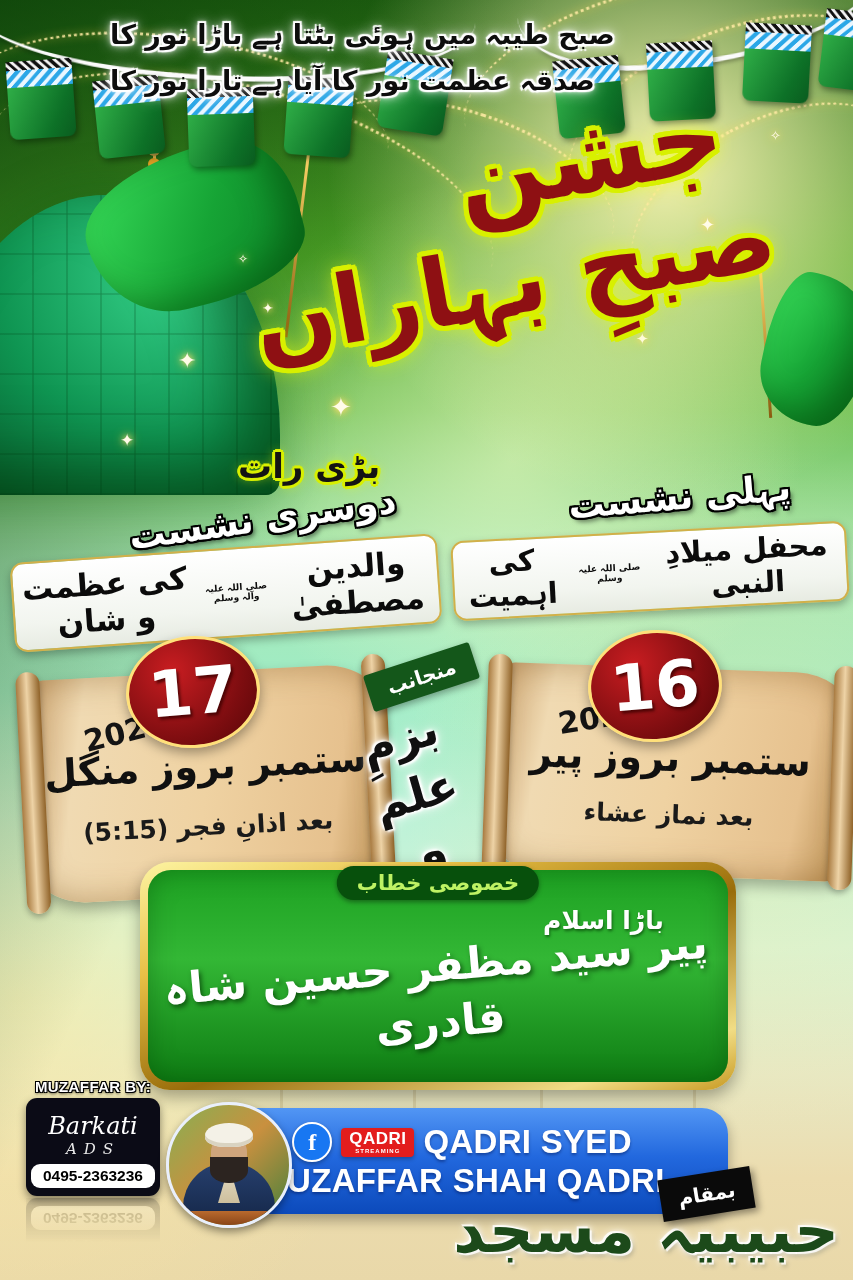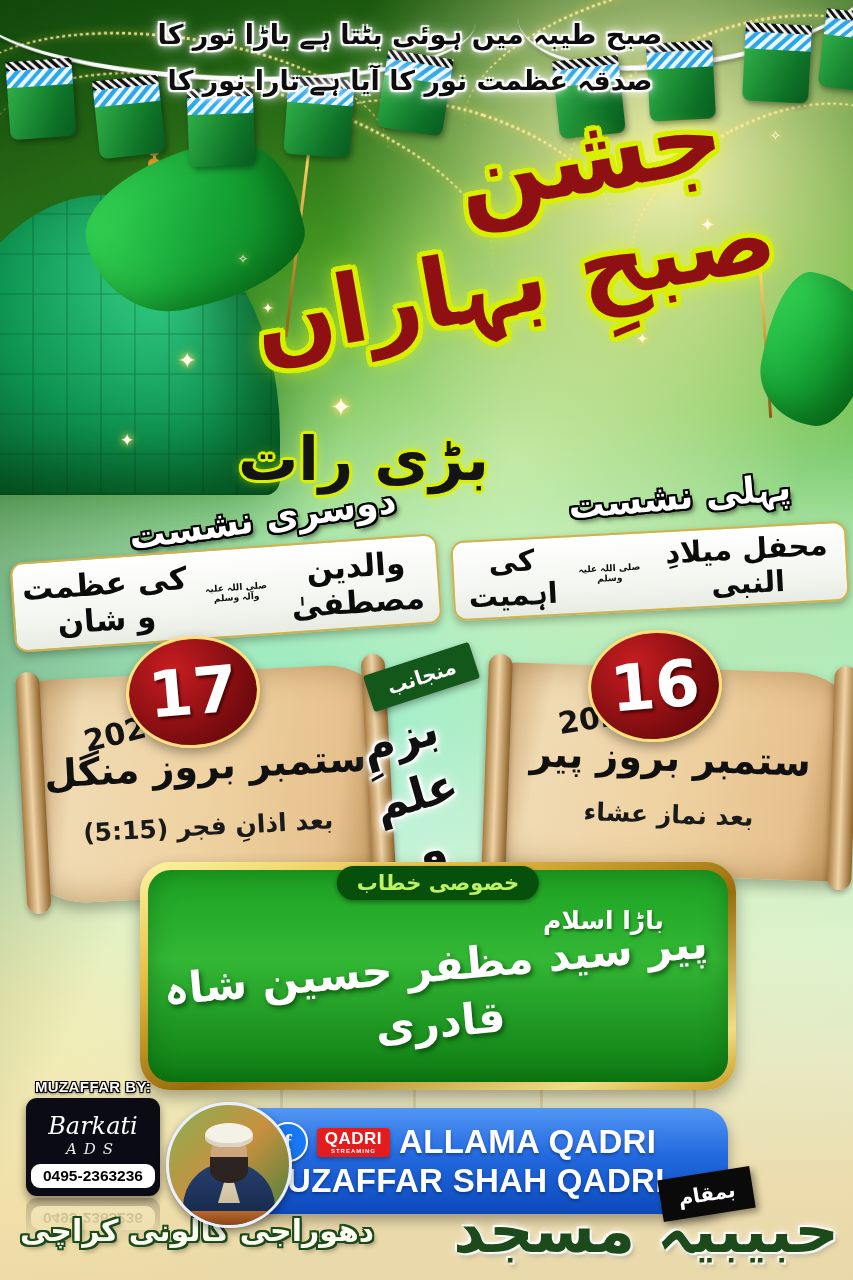--- a/index.html
+++ b/index.html
@@ -52,35 +52,35 @@
     filter:drop-shadow(2px 3px 3px rgba(0,20,0,.45));
     background:
       repeating-linear-gradient(45deg,#101010 0 3px,#f2f2f2 3px 6px) 0 0/100% 9px no-repeat,
       repeating-linear-gradient(-45deg,#2ba7e7 0 4px,#eaf7ff 4px 8px) 0 9px/100% 17px no-repeat,
       linear-gradient(115deg,#2fae47,#0d7127 70%,#0a5c1f) 0 26px/100% calc(100% - 26px) no-repeat;}
   .lightline{position:absolute;z-index:1;border-top:3px dotted #ffeaa2;border-radius:50%;
     filter:drop-shadow(0 0 4px #ffd84e);opacity:.9;}
   .spark{position:absolute;z-index:2;color:#fffbe8;text-shadow:0 0 6px #ffe27a,0 0 12px #ffd23e;}
 
   
-  .couplet{left:110px;top:12px;width:600px;text-align:center;z-index:3;
+  .couplet{left:110px;top:12px;width:600px;text-align:left;z-index:3;
     font-size:27px;font-weight:bold;color:#0d0d0d;line-height:1.7;
     text-shadow:0 0 5px #fff,0 0 9px #fff,0 0 16px #fff,2px 2px 1px #fff,-2px -2px 1px #fff,2px -2px 1px #fff,-2px 2px 1px #fff;}
 
   
   .title{left:205px;top:118px;width:600px;z-index:3;transform:rotate(-10deg);
     color:#8e1013;font-weight:bold;text-align:center;
     text-shadow:
      -5px 0 0 #d8f000,5px 0 0 #d8f000,0 -5px 0 #d8f000,0 5px 0 #d8f000,
      -4px -4px 0 #d8f000,4px -4px 0 #d8f000,-4px 4px 0 #d8f000,4px 4px 0 #d8f000,
      -2px -5px 0 #d8f000,2px 5px 0 #d8f000,5px -2px 0 #d8f000,-5px 2px 0 #d8f000,
      0 0 22px rgba(235,255,0,.85);}
   .title .w1{display:block;font-size:102px;text-align:right;padding-right:70px;line-height:1.05;}
   .title .w2{display:block;font-size:95px;line-height:1.15;margin-top:2px;}
-  .subtitle{left:238px;top:424px;z-index:3;font-size:60px;font-weight:bold;color:#141414;
+  .subtitle{left:238px;top:446px;z-index:3;font-size:34px;font-weight:bold;color:#141414;
     text-shadow:
      -3px 0 0 #d8f000,3px 0 0 #d8f000,0 -3px 0 #d8f000,0 3px 0 #d8f000,
      -2px -2px 0 #d8f000,2px -2px 0 #d8f000,-2px 2px 0 #d8f000,2px 2px 0 #d8f000,
      0 0 12px rgba(235,255,0,.8);}
 
   
   .sess-header{z-index:3;font-size:36px;font-weight:bold;color:#fff;
     text-shadow:-2px -2px 0 #000,0 -2px 0 #000,2px -2px 0 #000,-2px 0 0 #000,2px 0 0 #000,
       -2px 2px 0 #000,0 2px 0 #000,2px 2px 0 #000,3px 4px 5px rgba(0,0,0,.55);}
   .sess-h1{left:568px;top:476px;transform:rotate(-5deg);}
@@ -312,33 +312,32 @@
     </div>
   </div>
 
   <div class="abs fb-banner">
     <div class="fb-row">
       <div class="fb-icon">f</div>
       <div class="live-badge">
         <div class="l1">QADRI</div>
         <div class="l2">STREAMING</div>
       </div>
-      <div class="fb-name">ALLAMA QADRI</div>
+      <div class="fb-name">QADRI SYED</div>
     </div>
     <div class="fb-name">MUZAFFAR SHAH QADRI</div>
   </div>
 
   <div class="abs avatar">
     <div class="av-body"></div>
     <div class="av-scarf"></div>
     <div class="av-head"></div>
     <div class="av-beard"></div>
     <div class="av-turban"></div>
     <div class="av-desk"></div>
   </div>
 
   <div class="abs venue-tag rtl">بمقام</div>
   <div class="abs venue-line">
     <div class="venue-masjid">حبیبیہ مسجد</div>
-    <div class="venue-address">دھوراجی کالونی کراچی</div>
   </div>
 
 </div>
 
 </body></html>

